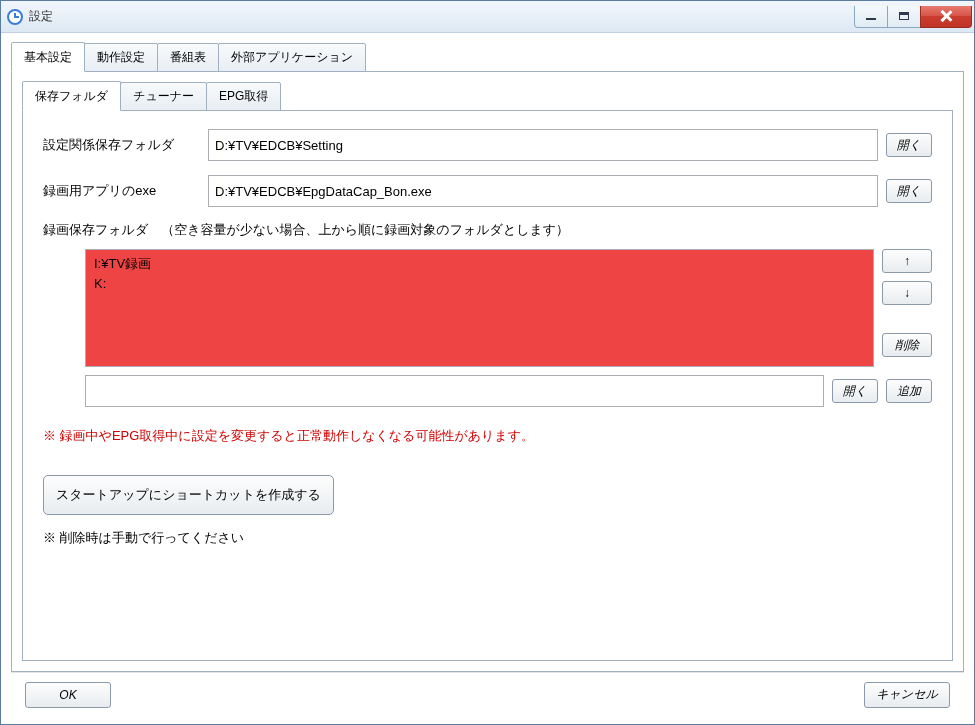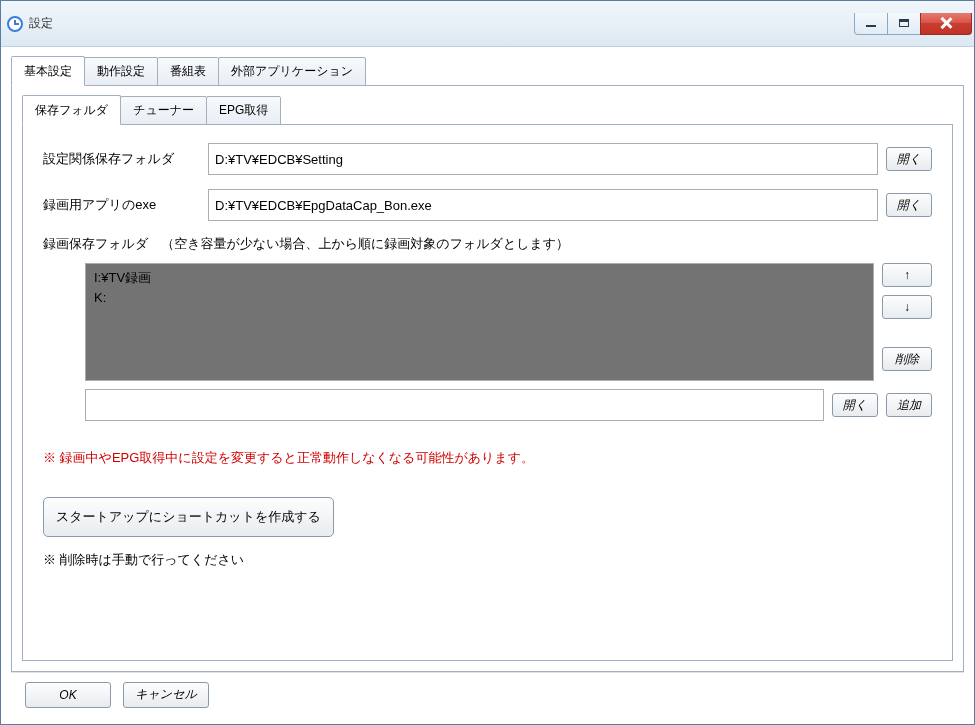--- a/index.html
+++ b/index.html
@@ -13,21 +13,21 @@
     }
     .window {
       width: 975px;
       height: 725px;
       background: #fff;
       border: 1px solid #5a7ca0;
       display: flex;
       flex-direction: column;
     }
     .titlebar {
-      height: 46px;
+      height: 32px;
       background: linear-gradient(to bottom, #f0f6fb 0%, #e8f0f8 50%, #dce8f2 100%);
       display: flex;
       align-items: center;
       padding-left: 6px;
       border-bottom: 1px solid #c0d0e0;
     }
     .titlebar-icon {
       width: 16px;
       height: 16px;
       border: 2px solid #3b7dd8;
@@ -153,51 +153,51 @@
       font-style: italic;
     }
 
     .section-label { font-size: 13px; margin-bottom: 10px; display: block; }
     .list-row { display: flex; align-items: flex-start; margin-bottom: 8px; }
     .listbox {
       flex: 1;
       height: 118px;
       border: 1px solid #abadb3;
       padding: 4px 6px;
-      background: #737373;
+      background: #ef4444;
       font-size: 13px;
       line-height: 1.5;
       overflow: auto;
       margin-left: 42px;
     }
     .listbox div { cursor: pointer; padding: 0 2px; }
     .side-buttons { display: flex; flex-direction: column; margin-left: 8px; gap: 8px; }
     .side-buttons .btn { margin-left: 0; width: 50px; }
 
     .add-row { display: flex; align-items: center; margin-left: 42px; margin-bottom: 18px; }
     .add-row .form-input { flex: 1; }
 
-    .warning { color: #d00000; font-size: 13px; margin-top: 28px; margin-bottom: 30px; }
+    .warning { color: #d00000; font-size: 13px; margin-top: 20px; margin-bottom: 30px; }
     .startup-btn {
       display: inline-block;
       height: 40px;
       padding: 5px 12px;
       border: 1px solid #8a9aaa;
       background: linear-gradient(to bottom, #fdfdfd, #e8ecef);
       border-radius: 5px;
       font-size: 13px;
       font-family: inherit;
       cursor: pointer;
     }
     .note { font-size: 13px; margin-top: 14px; }
 
     .dialog-buttons {
       height: 44px;
       display: flex;
-      justify-content: flex-start;
+      justify-content: space-between;
       align-items: center;
       padding: 0 14px;
       gap: 12px;
       border-top: 1px solid #e0e4e8;
     }
     .dialog-buttons .btn { min-width: 86px; height: 26px; margin-left: 0; }
   </style>
 </head>
 <body>
 

